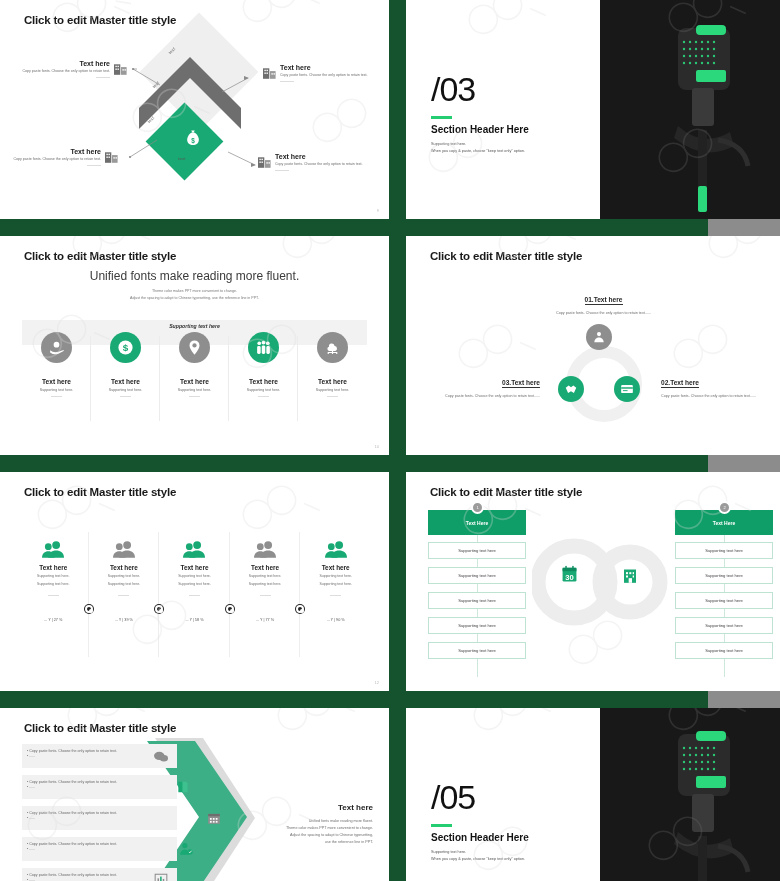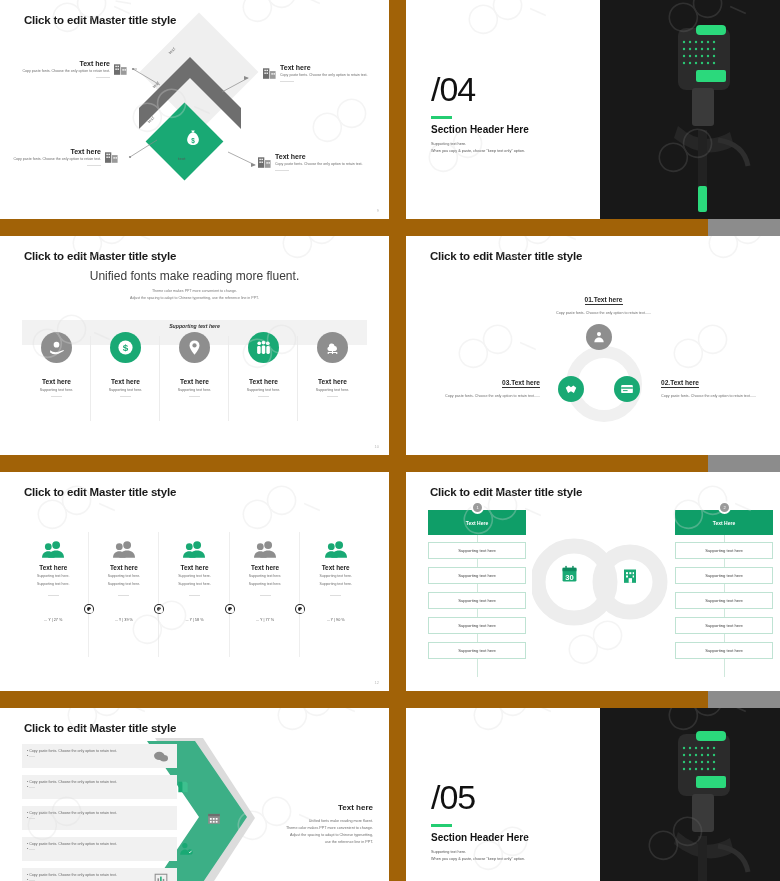--- a/index.html
+++ b/index.html
@@ -1,19 +1,19 @@
 <!DOCTYPE html>
 <html><head>
 <meta charset="utf-8">
 <style>
   * { box-sizing: border-box; margin:0; padding:0; }
   html,body { width:780px; height:881px; background:#8c8c8c; }
   body { font-family:"Liberation Sans", sans-serif; }
 
-  .sheet { position:relative; width:708px; height:881px; background:#a16207;
+  .sheet { position:relative; width:708px; height:881px; background:#14532d;
            display:grid; grid-template-columns:389px 389px; grid-template-rows:219px 219px 219px 216px;
            column-gap:2px; row-gap:2px;gap:17px; }
 
   .slide { position:relative; background:#fff; overflow:hidden; }
 
   
   .wm { position:absolute; inset:0; pointer-events:none; opacity:.30; z-index:3; }
   .wm svg { width:100%; height:100%; }
 
   
@@ -229,21 +229,21 @@
               <circle cx="20" cy="20" r="14"></circle>
               <circle cx="48" cy="20" r="14"></circle>
             </g>
       </g>
         </svg>
     </div>
   </div>
 
   <div class="slide s2">
     <div class="sec-left">
-      <div class="sec-num">/04</div>
+      <div class="sec-num">/03</div>
       <div class="sec-rule"></div>
       <div class="sec-h">Section Header Here</div>
       <div class="sec-sub">
         <div>Supporting text here.</div>
         <div>When you copy &amp; paste, choose "keep text only" option.</div>
       </div>
     </div>
     <div class="sec-img">
       <svg viewBox="0 0 195 219" style="width:100%;height:100%">
         <rect width="195" height="219" fill="#181818"></rect>

